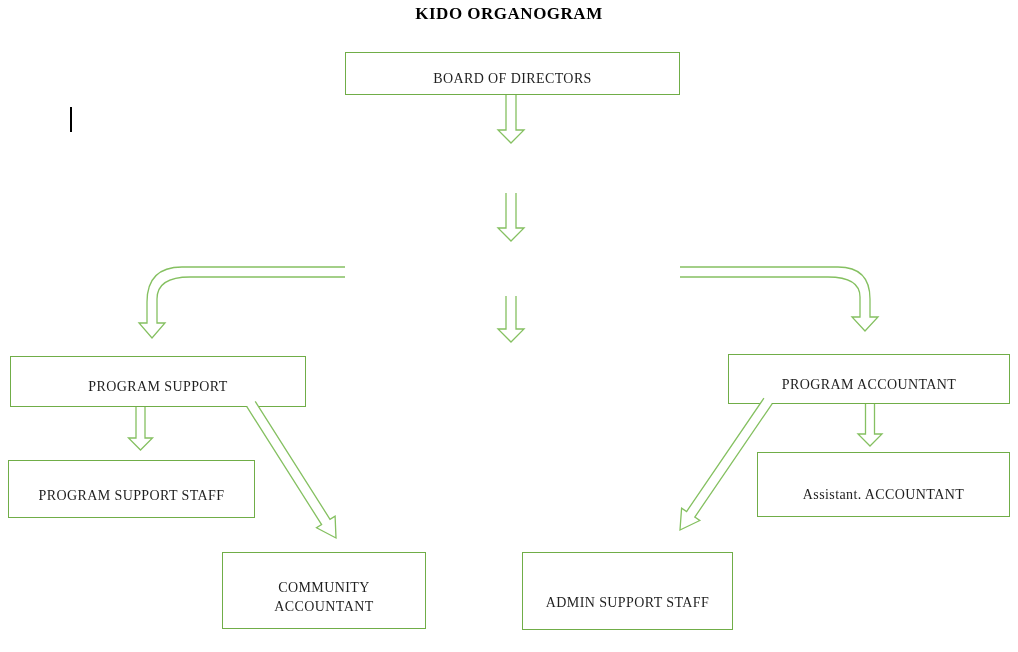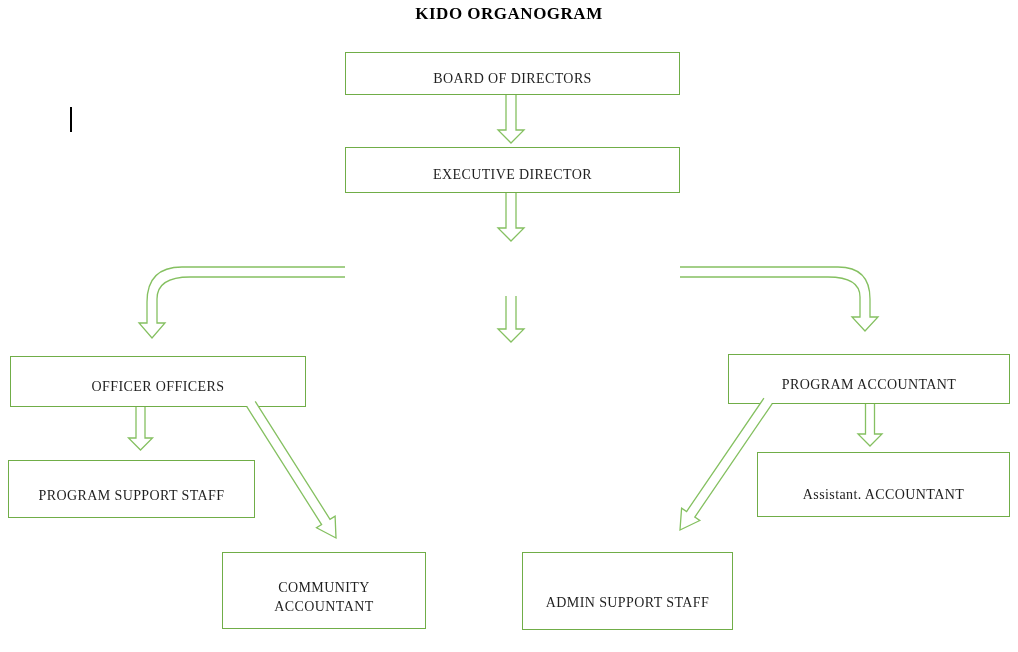--- a/index.html
+++ b/index.html
@@ -63,25 +63,22 @@
 </head>
 <body>
 
 <div id="canvas">
 
   <div id="doc-title">KIDO ORGANOGRAM</div>
 
   <div class="node n0">
     <span class="label">BOARD OF DIRECTORS</span>
   </div>
-  <div class="node n1">
-    <span class="label">EXECUTIVE DIRECTOR</span>
-  </div>
   <div class="node n3">
-    <span class="label">OFFICER OFFICERS</span>
+    <span class="label">PROGRAM SUPPORT</span>
   </div>
   <div class="node n5">
     <span class="label">PROGRAM ACCOUNTANT</span>
   </div>
   <div class="node n6">
     <span class="label">PROGRAM SUPPORT STAFF</span>
   </div>
   <div class="node n7">
     <span class="label">COMMUNITY ACCOUNTANT</span>
   </div>

